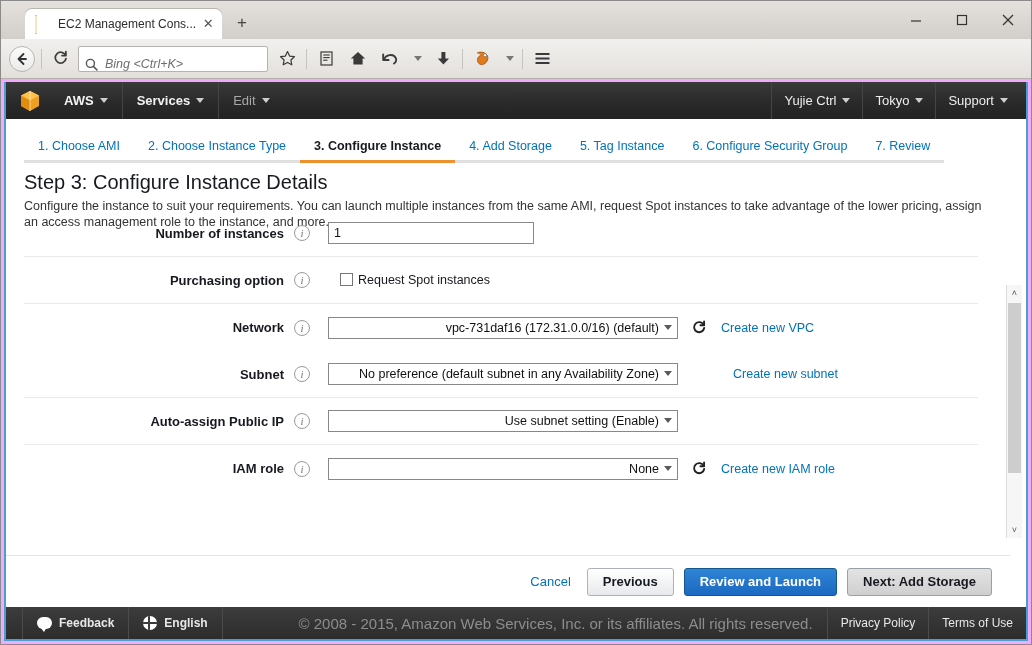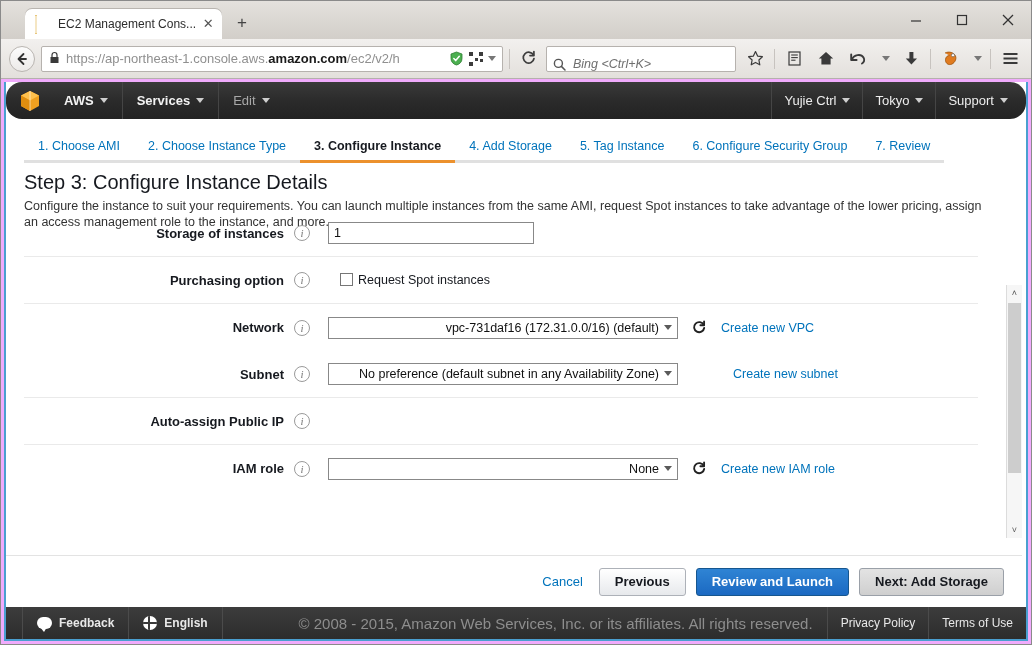--- a/index.html
+++ b/index.html
@@ -184,21 +184,20 @@
 
   #awsnav {
     height: 37px;
     background: #232f3e;
     background: linear-gradient(#3a3a3a 0%, #2b2b2b 50%, #222222 100%);
     display: flex;
     align-items: center;
     color: #ffffff;
     font-size: 13px;
     padding-left: 12px;
-    border-radius: 16px;
   }
   .aws-logo-box {
     width: 22px; height: 24px;
     position: relative;
     margin-right: 10px;
   }
   .aws-nav-item {
     display: flex; align-items: center; gap: 6px;
     padding: 0 14px;
     height: 37px;
@@ -391,21 +390,21 @@
     text-align: center;
     line-height: 16px;
     cursor: pointer;
   }
   .sb-arrow.up { top: 0; }
   .sb-arrow.down { bottom: 0; }
 
   
   #actionbar {
     position: absolute;
-    left: 0; right: 4px;
+    left: 0; right: 16px;
     bottom: 32px;
     height: 52px;
     background: #ffffff;
     border-top: 1px solid #e3e3e3;
     display: flex;
     align-items: center;
     justify-content: flex-end;
     padding-right: 18px;
     gap: 10px;
   }
@@ -546,37 +545,20 @@
   </div>
 
   <div id="navbar">
     <div id="backbtn" class="navicon">
       <svg width="16" height="16" viewBox="0 0 16 16">
           <path d="M9.5 3 L4.5 8 L9.5 13" fill="none" stroke="#333" stroke-width="1.8" stroke-linecap="round" stroke-linejoin="round"></path>
           <line x1="5" y1="8" x2="12" y2="8" stroke="#333" stroke-width="1.8" stroke-linecap="round"></line>
         </svg>
     </div>
 
-    <div id="urlbar">
-      <span class="lock-ico">
-        <svg width="11" height="13" viewBox="0 0 11 13">
-            <path d="M3 6 V4 a2.5 2.5 0 0 1 5 0 V6" fill="none" stroke="#3a3a3a" stroke-width="1.2"></path>
-            <rect x="1.5" y="6" width="8" height="6" fill="#3a3a3a"></rect>
-          </svg>
-      </span>
-      <span id="urltext">https://ap-northeast-1.console.aws.<b>amazon.com</b>/ec2/v2/h</span>
-      <span class="shield">
-        <svg width="15" height="15" viewBox="0 0 15 15">
-            <path d="M7.5 1 L13 3 V7.5 C13 11 10.5 13.3 7.5 14 C4.5 13.3 2 11 2 7.5 V3 Z" fill="#4caf50" stroke="#2e7d32" stroke-width="0.8"></path>
-            <path d="M4.8 7.6 L6.7 9.6 L10.3 5.3" fill="none" stroke="#fff" stroke-width="1.5" stroke-linecap="round" stroke-linejoin="round"></path>
-          </svg>
-      </span>
-      <span class="qrbox"></span>
-      <span class="caret-sm"></span>
-    </div>
 
     <div class="vsep"></div>
     <div id="reloadbtn" class="navicon">
       <svg width="17" height="17" viewBox="0 0 17 17">
           <path d="M13.5 5.2 A5.4 5.4 0 1 0 14 8.5" fill="none" stroke="#3d3d3d" stroke-width="1.7" stroke-linecap="round"></path>
           <path d="M13.9 1.6 L13.9 5.6 L10 5.6" fill="none" stroke="#3d3d3d" stroke-width="1.7" stroke-linecap="round" stroke-linejoin="round"></path>
         </svg>
     </div>
 
     <div id="searchbar">
@@ -690,21 +672,21 @@
     </div>
 
     <div id="titlewrap">
       <h1 id="pagetitle">Step 3: Configure Instance Details</h1>
       <p id="pagedesc">Configure the instance to suit your requirements. You can launch multiple instances from the same AMI, request Spot instances to take advantage of the lower pricing, assign an access management role to the instance, and more.</p>
     </div>
 
     <div id="formscroll">
 
       <div class="formrow">
-        <div class="flabel">Storage of instances</div>
+        <div class="flabel">Number of instances</div>
         <div class="infoico">i</div>
         <input class="txtinput" type="text" value="1" style="">
       </div>
 
       <div class="formrow">
         <div class="flabel">Purchasing option</div>
         <div class="infoico">i</div>
         <div class="cbrow">
           <span class="cbox"></span>
           <span class="cblabel">Request Spot instances</span>
@@ -733,20 +715,24 @@
         <div class="selwrap">
           <div class="sel">No preference (default subnet in any Availability Zone)</div>
           <span class="selcaret"></span>
         </div>
         <span class="clink far">Create new subnet</span>
       </div>
 
       <div class="formrow">
         <div class="flabel">Auto-assign Public IP</div>
         <div class="infoico">i</div>
+        <div class="selwrap">
+          <div class="sel">Use subnet setting (Enable)</div>
+          <span class="selcaret"></span>
+        </div>
       </div>
 
       <div class="formrow nb">
         <div class="flabel">IAM role</div>
         <div class="infoico">i</div>
         <div class="selwrap">
           <div class="sel">None</div>
           <span class="selcaret"></span>
         </div>
         <span class="refresh">

